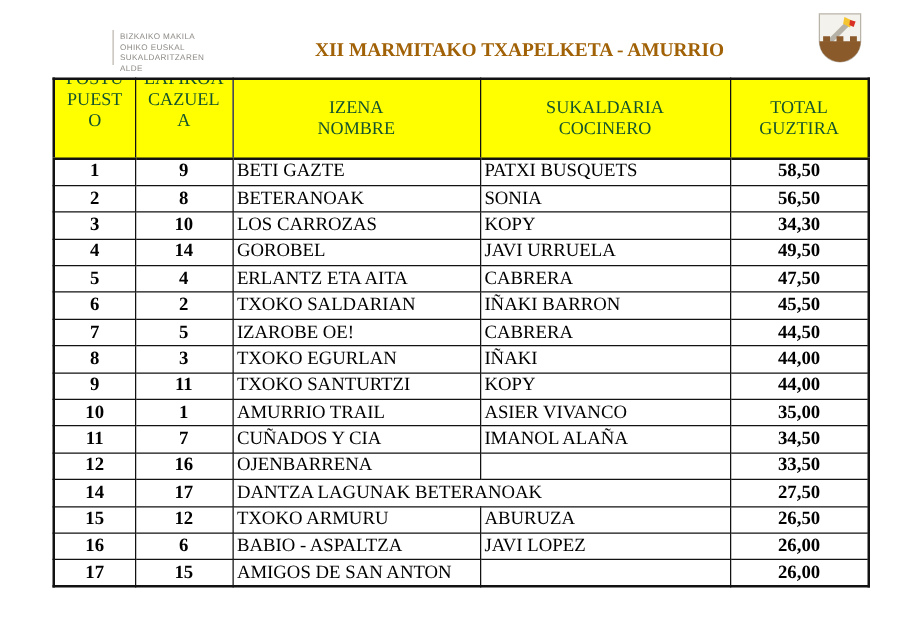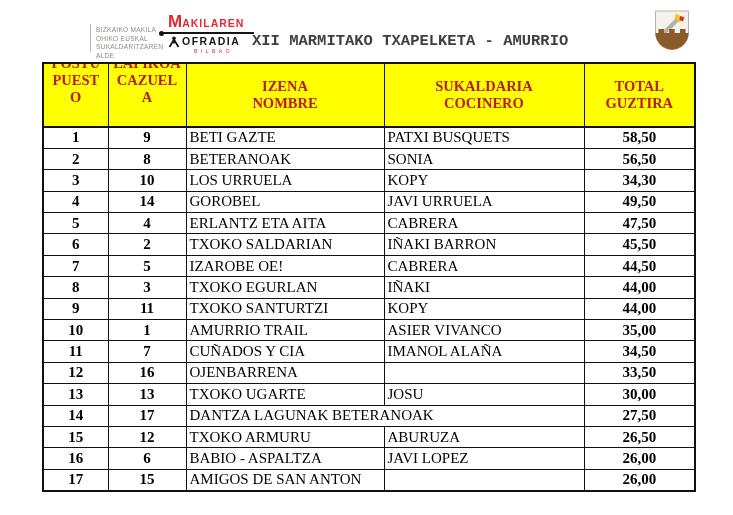--- a/index.html
+++ b/index.html
@@ -23,34 +23,34 @@
   .kof{position:absolute;left:168px;top:14px;width:86px;font-family:"Liberation Sans","DejaVu Sans",sans-serif;}
   .kof-l1{color:#e8262d;font-weight:bold;white-space:nowrap;line-height:15px;}
   .kof-m{font-size:17px;}
   .kof-rest1{font-size:10.5px;letter-spacing:1px;}
   .kof-stick{position:relative;height:2px;background:#151515;margin:1px 0 1px -6px;width:92px;}
   .kof-stick::before{content:"";position:absolute;left:-3px;top:-1.5px;width:5px;height:5px;background:#151515;border-radius:50%;}
   .kof-l2{color:#151515;font-weight:bold;font-size:10.5px;letter-spacing:1.5px;white-space:nowrap;display:flex;align-items:center;gap:2px;line-height:13px;}
   .kof-city{color:#e8262d;font-size:5px;letter-spacing:3.5px;margin-left:26px;line-height:7px;}
   .title{
     position:absolute;left:252px;top:32px;width:300px;
-    font-family:Liberation Mono, monospace;
-    font-weight:bold;font-size:15.5px;color:#404040;white-space:nowrap;
+    font-family:Liberation Serif, serif;
+    font-weight:bold;font-size:15.5px;color:#a16207;white-space:nowrap;
   }
   .crest{position:absolute;left:652px;top:9px;}
   
   table.res{
     position:absolute;left:42px;top:62px;width:652px;
     border-collapse:collapse;table-layout:fixed;
     border:2.5px solid #121212;
   }
   .res th,.res td{border:1.7px solid #121212;padding:0;overflow:hidden;}
   .res thead th{
     background:#ffff00;height:62px;vertical-align:middle;
-    font-weight:bold;font-size:14.5px;color:#b91c1c;text-align:center;line-height:17px;
+    font-weight:normal;font-size:14.5px;color:#14532d;text-align:center;line-height:17px;
     border-bottom:2.5px solid #121212;
   }
   .res thead th.clip{vertical-align:top;}
   .res thead th.clip .lines{margin-top:-9px;}
   .res tbody tr{height:21.4px;}
   .res td{font-size:15px;color:#000;vertical-align:middle;}
   .res td.c{text-align:center;font-weight:bold;}
   .res td.name{text-align:left;padding-left:3px;font-weight:normal;white-space:nowrap;}
   .res td.tot{text-align:center;font-weight:bold;}
   .colw1{width:65px;}.colw2{width:78px;}.colw3{width:198px;}.colw4{width:200px;}.colw5{width:111px;}
@@ -62,32 +62,20 @@
 
 
   <div class="sf-div"></div>
 
   <div class="tagline">
     <div>BIZKAIKO MAKILA</div>
     <div>OHIKO EUSKAL</div>
     <div>SUKALDARITZAREN ALDE</div>
   </div>
 
-  <div class="kof">
-    <div class="kof-l1"><span class="kof-m">M</span><span class="kof-rest1">AKILAREN</span></div>
-    <div class="kof-stick"></div>
-    <div class="kof-l2">
-      <svg width="12" height="12" viewBox="0 0 12 12">
-        <circle cx="6" cy="2.2" r="1.8" fill="#151515"></circle>
-        <path d="M6,3.5 L1.5,11 M6,3.5 L10.5,11 M6,3.5 L6,7.5" stroke="#151515" stroke-width="1.7" fill="none"></path>
-      </svg>
-        <span>OFRADIA</span>
-    </div>
-    <div class="kof-city">BILBAO</div>
-  </div>
 
   <div class="title">XII MARMITAKO TXAPELKETA - AMURRIO</div>
 
   <svg class="crest" width="40" height="48" viewBox="0 0 40 48">
     <path d="M3.5,2 h33 v22 a16.5,16.5 0 0 1 -33,0 z" fill="#f4f2ed" stroke="#b9b4aa" stroke-width="1"></path>
     <path d="M10,23 L26.5,6.5 L29.5,9.5 L13,26 z" fill="#b6b1a6"></path>
     <path d="M23.5,4.5 l6.5,3 -2,5.5 -5.5,-3 z" fill="#f4c431"></path>
     <path d="M28,7 l4.5,1.2 -1.6,4.4 -3.4,-1.6 z" fill="#d93025"></path>
     <path d="M3.5,24 a16.5,16.5 0 0 0 33,0 z" fill="#8a5a2b"></path>
     <rect x="6.5" y="20" width="5.5" height="4.5" fill="#8a5a2b"></rect>
@@ -145,21 +133,21 @@
     <tr>
       <td class="c">2</td>
       <td class="c">8</td>
       <td class="name">BETERANOAK</td>
       <td class="name">SONIA</td>
       <td class="tot">56,50</td>
     </tr>
     <tr>
       <td class="c">3</td>
       <td class="c">10</td>
-      <td class="name">LOS URRUELA</td>
+      <td class="name">LOS CARROZAS</td>
       <td class="name">KOPY</td>
       <td class="tot">34,30</td>
     </tr>
     <tr>
       <td class="c">4</td>
       <td class="c">14</td>
       <td class="name">GOROBEL</td>
       <td class="name">JAVI URRUELA</td>
       <td class="tot">49,50</td>
     </tr>
@@ -213,27 +201,20 @@
       <td class="tot">34,50</td>
     </tr>
     <tr>
       <td class="c">12</td>
       <td class="c">16</td>
       <td class="name">OJENBARRENA</td>
       <td class="name"></td>
       <td class="tot">33,50</td>
     </tr>
     <tr>
-      <td class="c">13</td>
-      <td class="c">13</td>
-      <td class="name">TXOKO UGARTE</td>
-      <td class="name">JOSU</td>
-      <td class="tot">30,00</td>
-    </tr>
-    <tr>
       <td class="c">14</td>
       <td class="c">17</td>
       <td class="name" colspan="2">DANTZA LAGUNAK BETERANOAK</td>
       <td class="tot">27,50</td>
     </tr>
     <tr>
       <td class="c">15</td>
       <td class="c">12</td>
       <td class="name">TXOKO ARMURU</td>
       <td class="name">ABURUZA</td>

